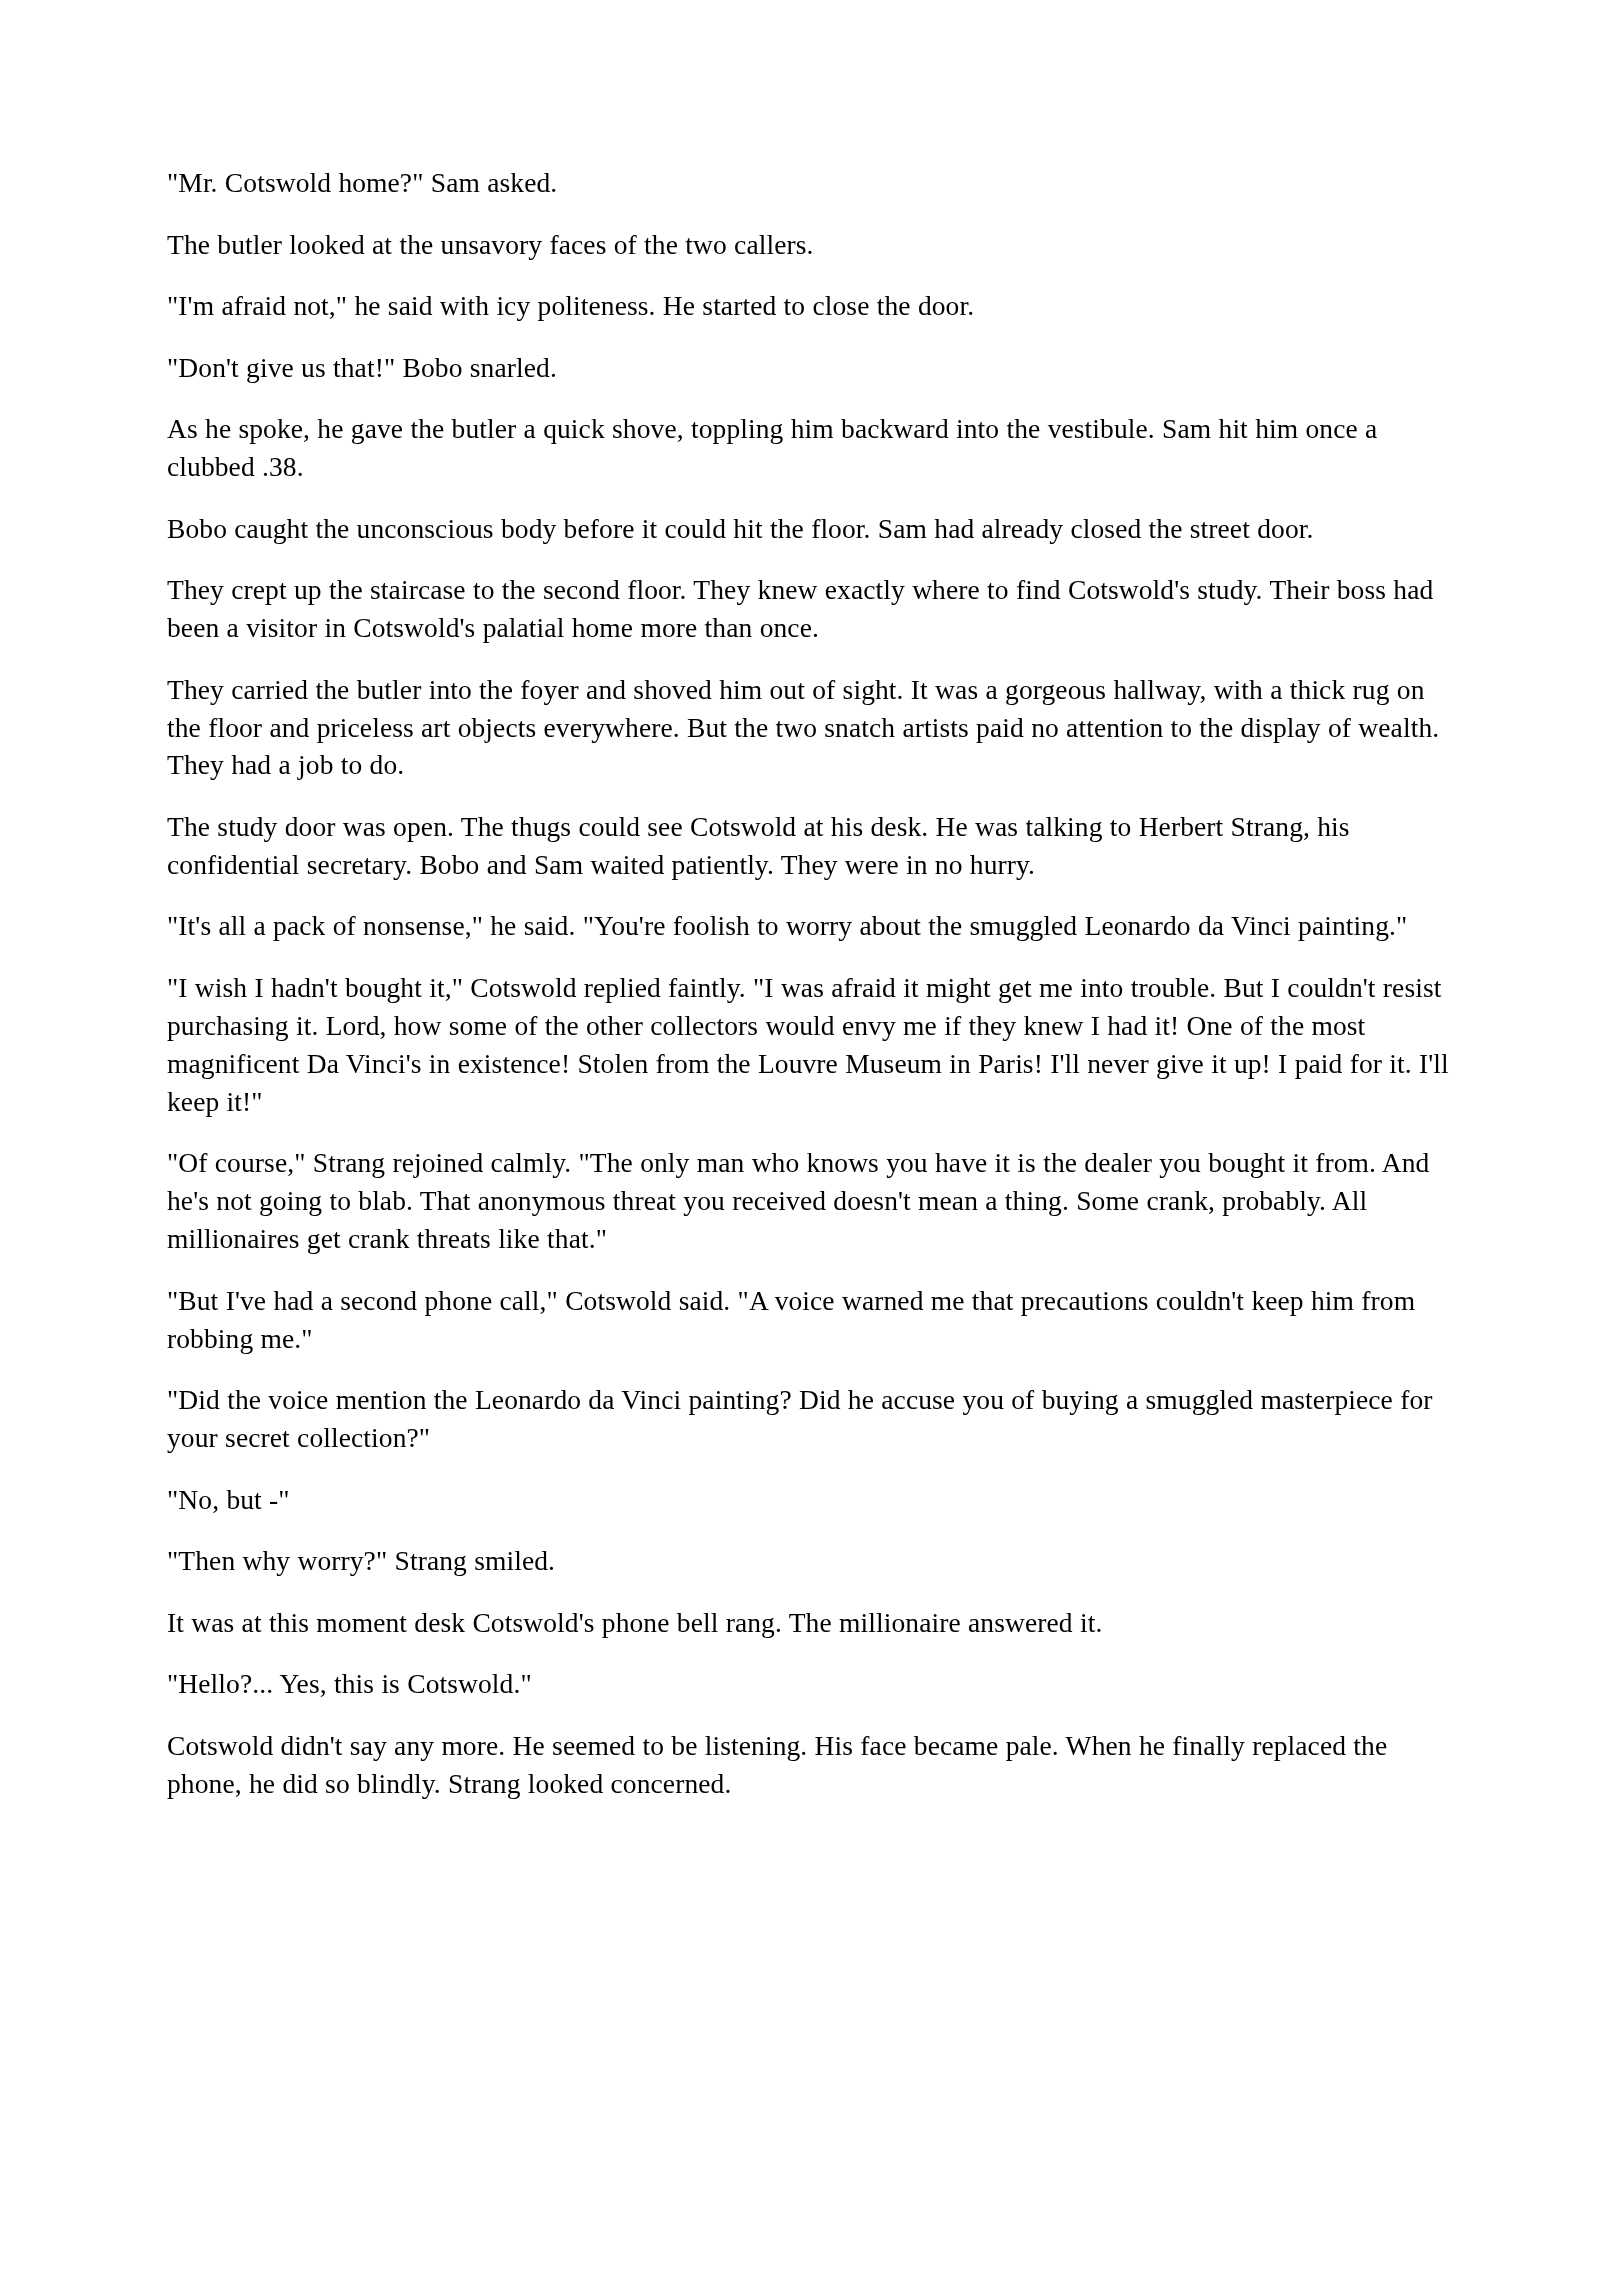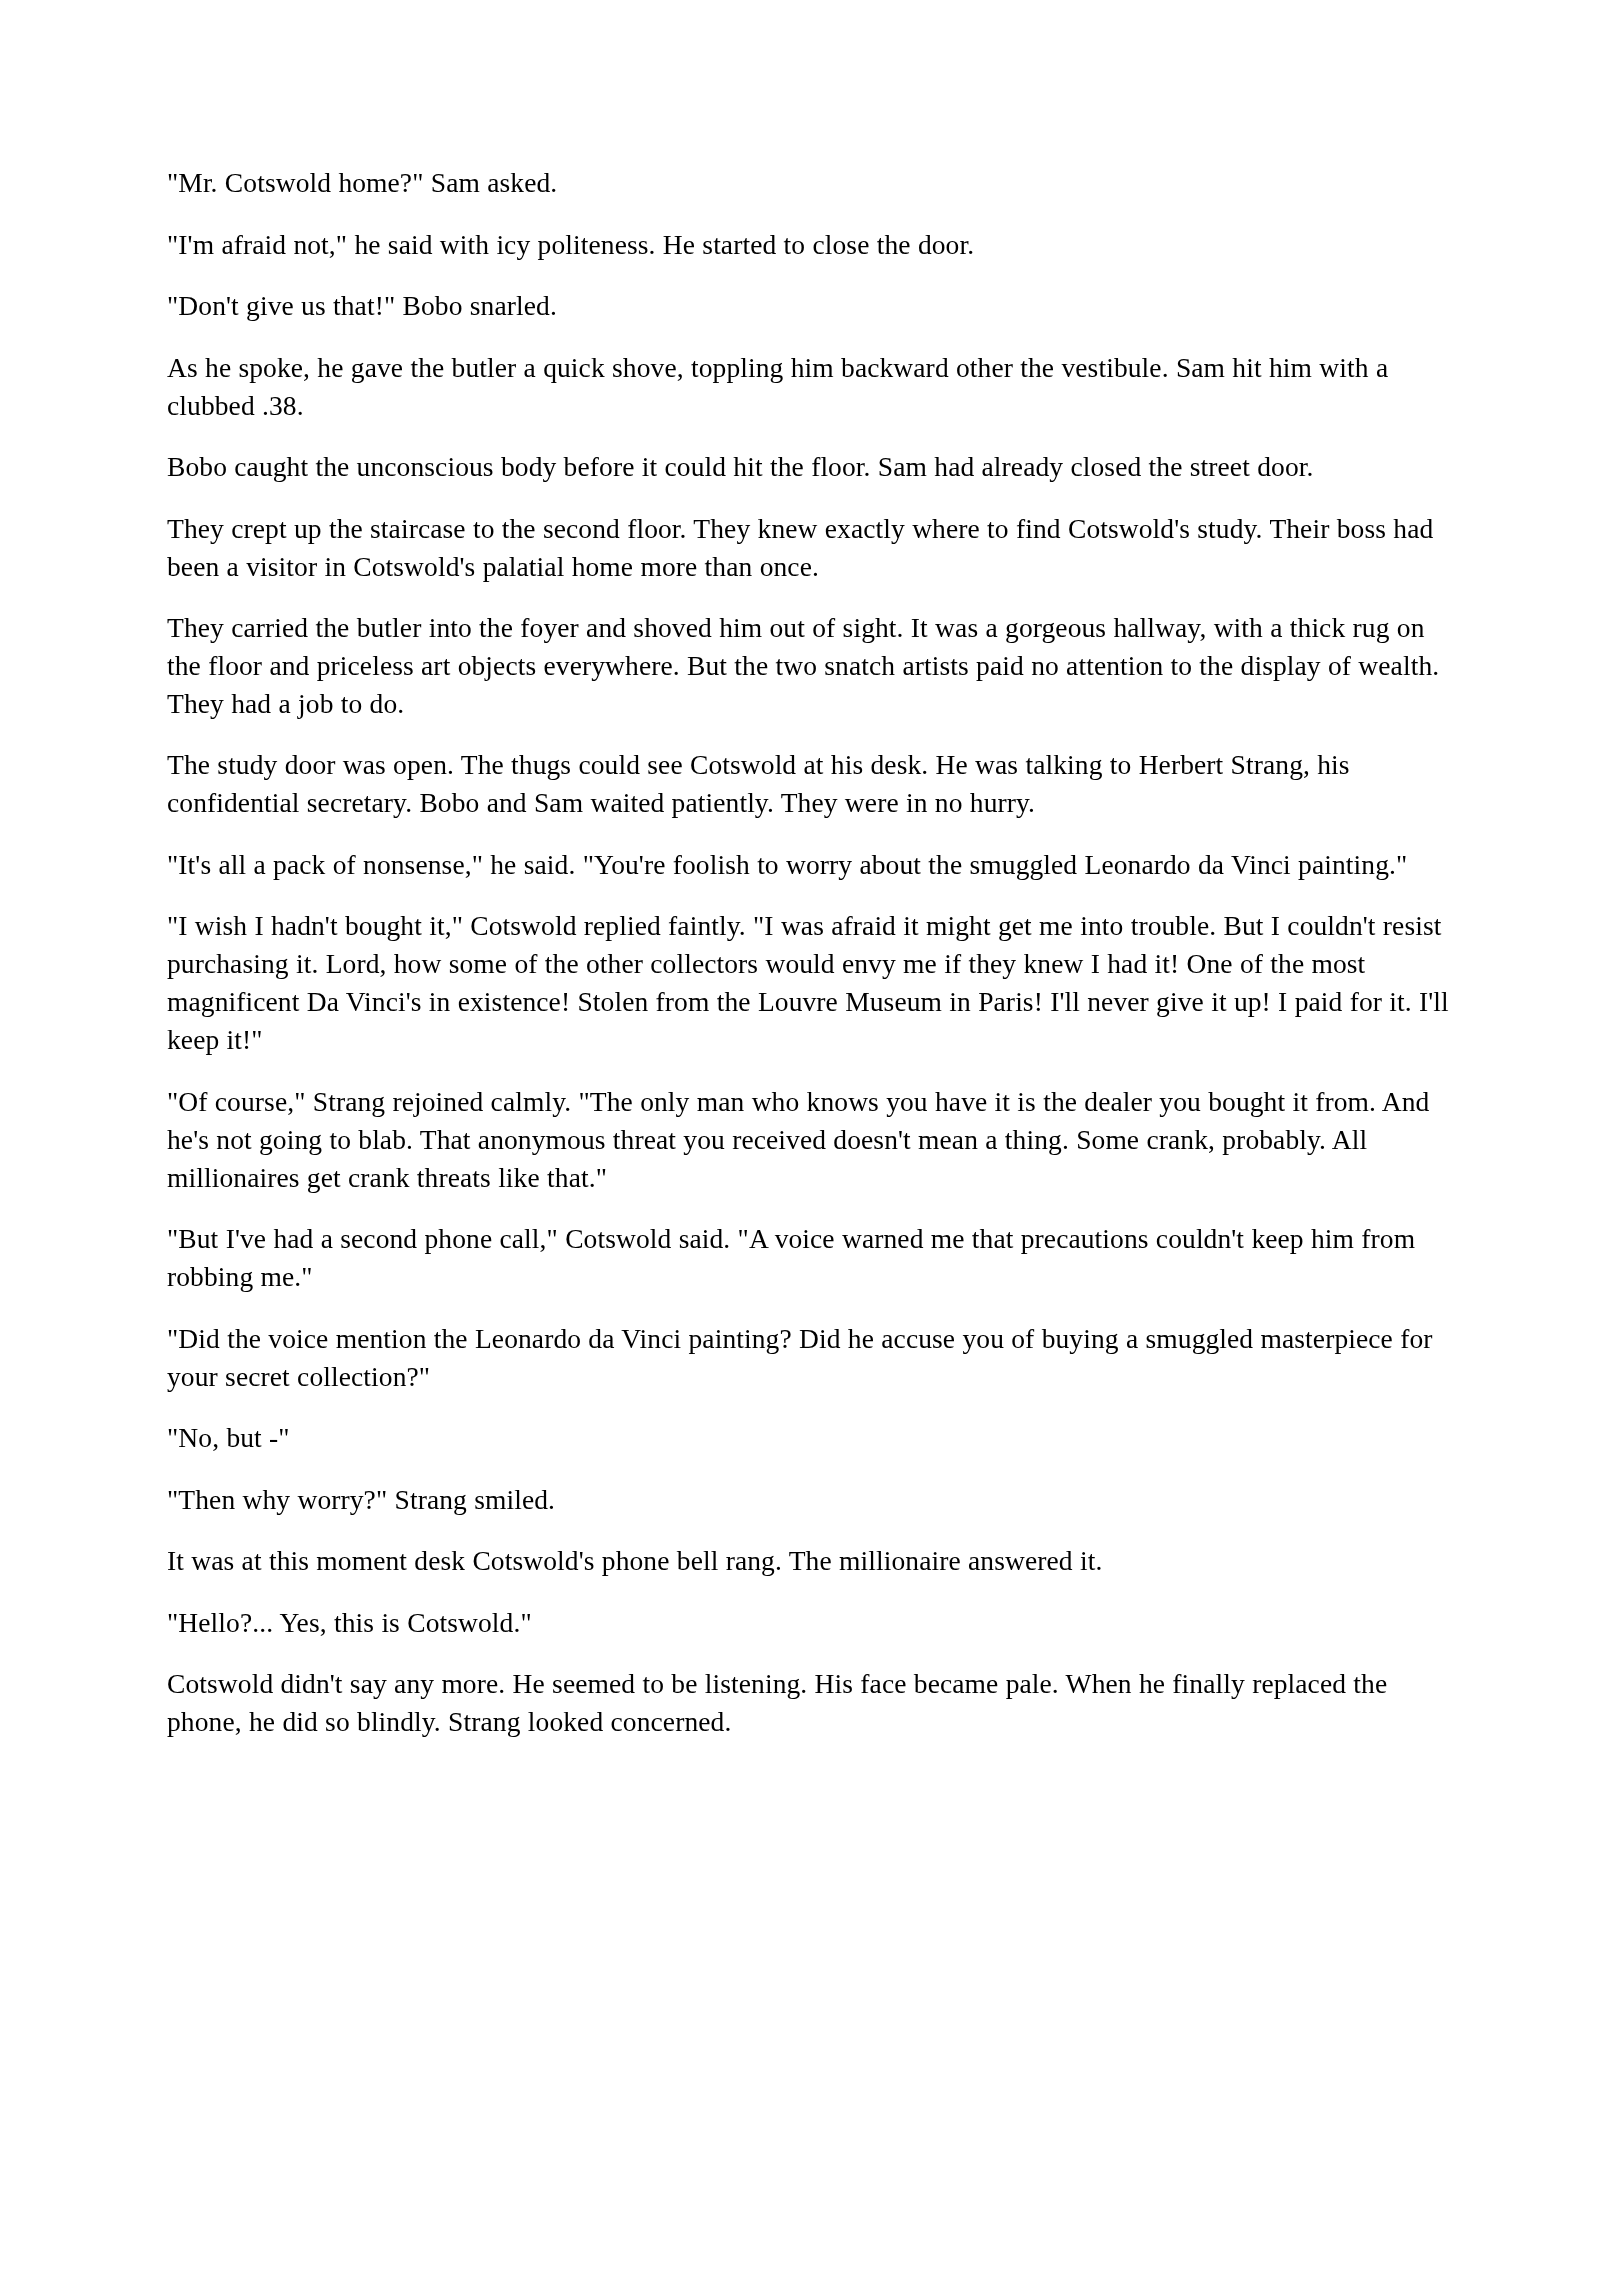--- a/index.html
+++ b/index.html
@@ -36,23 +36,24 @@
   p.para:last-child {
     margin-bottom: 0;
   }
 </style>
 </head>
 <body>
 
 <div class="page">
   <div class="doc-body">
     <p class="para">"Mr. Cotswold home?" Sam asked.</p>
+    <p class="para">The butler looked at the unsavory faces of the two callers.</p>
     <p class="para">"I'm afraid not," he said with icy politeness. He started to close the door.</p>
     <p class="para">"Don't give us that!" Bobo snarled.</p>
-    <p class="para">As he spoke, he gave the butler a quick shove, toppling him backward other the vestibule. Sam hit him with a clubbed .38.</p>
+    <p class="para">As he spoke, he gave the butler a quick shove, toppling him backward into the vestibule. Sam hit him once a clubbed .38.</p>
     <p class="para">Bobo caught the unconscious body before it could hit the floor. Sam had already closed the street door.</p>
     <p class="para">They crept up the staircase to the second floor. They knew exactly where to find Cotswold's study. Their boss had been a visitor in Cotswold's palatial home more than once.</p>
     <p class="para">They carried the butler into the foyer and shoved him out of sight. It was a gorgeous hallway, with a thick rug on the floor and priceless art objects everywhere. But the two snatch artists paid no attention to the display of wealth. They had a job to do.</p>
     <p class="para">The study door was open. The thugs could see Cotswold at his desk. He was talking to Herbert Strang, his confidential secretary. Bobo and Sam waited patiently. They were in no hurry.</p>
     <p class="para">"It's all a pack of nonsense," he said. "You're foolish to worry about the smuggled Leonardo da Vinci painting."</p>
     <p class="para">"I wish I hadn't bought it," Cotswold replied faintly. "I was afraid it might get me into trouble. But I couldn't resist purchasing it. Lord, how some of the other collectors would envy me if they knew I had it! One of the most magnificent Da Vinci's in existence! Stolen from the Louvre Museum in Paris! I'll never give it up! I paid for it. I'll keep it!"</p>
     <p class="para">"Of course," Strang rejoined calmly. "The only man who knows you have it is the dealer you bought it from. And he's not going to blab. That anonymous threat you received doesn't mean a thing. Some crank, probably. All millionaires get crank threats like that."</p>
     <p class="para">"But I've had a second phone call," Cotswold said. "A voice warned me that precautions couldn't keep him from robbing me."</p>
     <p class="para">"Did the voice mention the Leonardo da Vinci painting? Did he accuse you of buying a smuggled masterpiece for your secret collection?"</p>
     <p class="para">"No, but -"</p>

